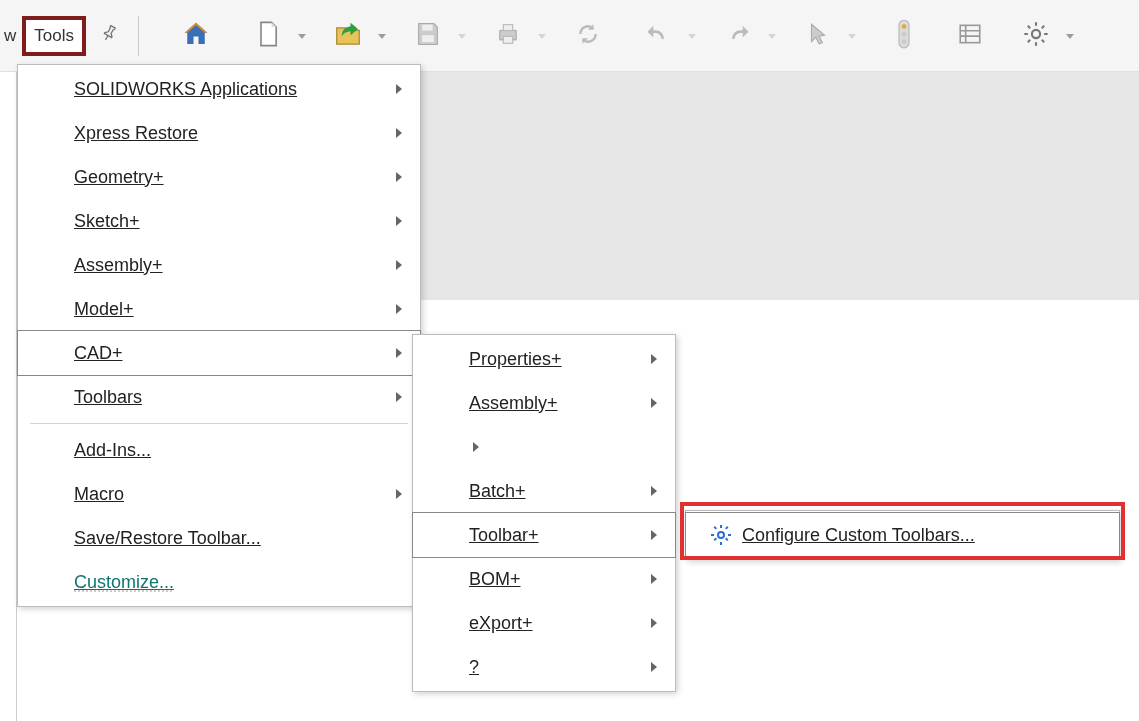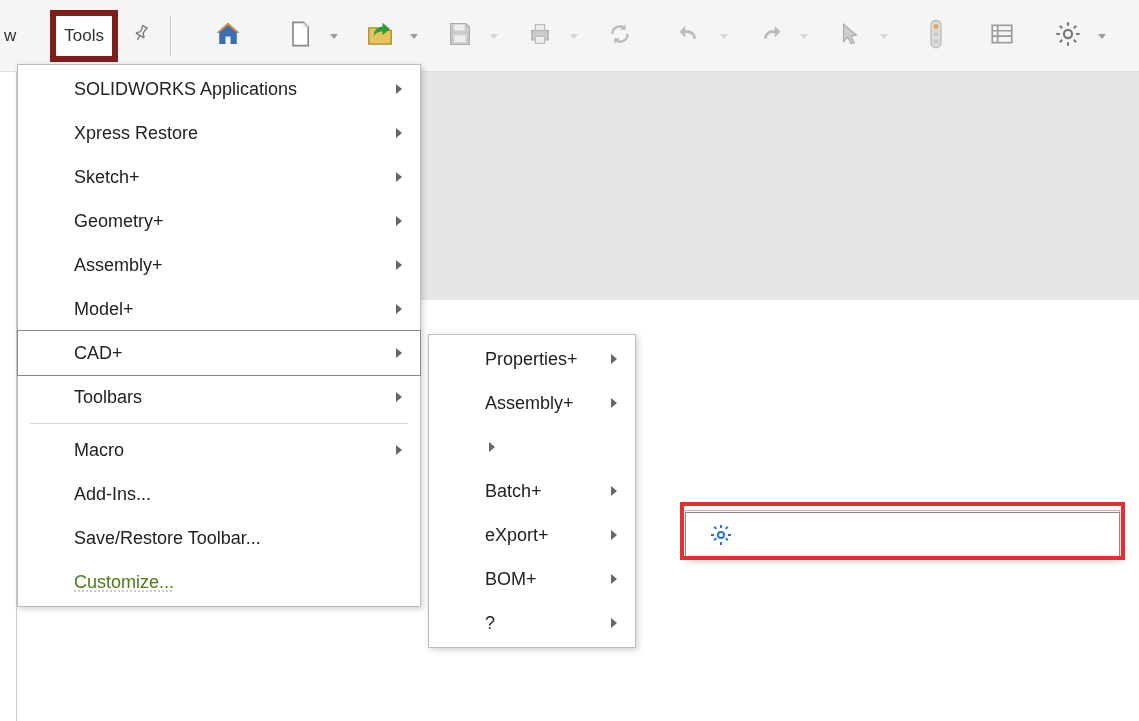--- a/index.html
+++ b/index.html
@@ -26,24 +26,23 @@
     align-items: center;
     justify-content: center;
     height: 48px;
     padding: 0 10px;
     font-size: 17px;
     color: #333;
   }
   .menubar-item.w-cut { padding:0 4px 0 0; }
   .menubar-item.tools {
     background: #fff;
-    border: 6px solid #7f1d1d;
+    border: 4px solid #7f1d1d;
     padding: 14px 8px;
-    height: 52px;
-    margin-left: 28px;
+    height: 40px;
   }
   .toolbar-sep { width: 1px; height: 40px; background: #ccc; margin: 0 8px; }
   .toolbar-btn {
     display: flex;
     align-items: center;
     justify-content: center;
     width: 46px;
     height: 46px;
     position: relative;
   }
@@ -70,40 +69,41 @@
 
   
   .menu {
     position: absolute;
     background: #fff;
     border: 1px solid #bcbcbc;
     box-shadow: 2px 2px 6px rgba(0,0,0,.18);
     padding: 2px 0;
   }
   .menu.level1 { left: 17px; top: 64px; width: 404px; }
-  .menu.level2 { left: 428px; top: 334px; width: 208px; }
+  .menu.level2 { left: 412px; top: 334px; width: 264px; }
   .menu.level3 { left: 685px; top: 510px; width: 435px; }
 
   .menu-item {
     display:flex;
     align-items:center;
     height:44px;
     padding: 0 14px 0 14px;
     position:relative;
     font-size:18px;
     color:#222;
+    text-decoration:underline;
   }
   .menu-item .icon-slot { width:42px; display:flex; align-items:center; justify-content:center; flex-shrink:0;}
   .menu-item .label { flex:1; }
   .menu-item .arrow {
     width:14px; display:flex; align-items:center; justify-content:center;
     color:#666;
   }
-  .menu-item.highlight { background:#fff; outline:1px solid #888; }
-  .menu-item.disabled { color:#4d7c0f; }
+  .menu-item.highlight { background:#fff; outline:1px solid #888;justify-content:flex-end; }
+  .menu-item.disabled { color:#0f766e; }
   .menu-item.disabled .label { text-decoration: underline dotted; text-underline-offset:3px; text-decoration-color:#ccc;}
   .menu-sep { height:1px; background:#d4d4d4; margin:4px 12px; }
   .red-highlight {
     position:absolute;
     border:4px solid #e03030;
     left:680px; top:502px; width:445px; height:58px;
     pointer-events:none;
   }
   .pin-icon { transform: rotate(30deg); }
 </style>
@@ -306,38 +306,38 @@
       <span class="icon-slot"></span>
       <span class="label">Xpress Restore</span>
       <span class="arrow">
         <svg width="8" height="12" viewBox="0 0 8 12">
           <path fill="#666" d="M1 1l6 5-6 5z"></path>
         </svg>
       </span>
     </div>
     <div class="menu-item">
       <span class="icon-slot"></span>
+      <span class="label">Geometry+</span>
+      <span class="arrow">
+        <svg width="8" height="12" viewBox="0 0 8 12">
+          <path fill="#666" d="M1 1l6 5-6 5z"></path>
+        </svg>
+      </span>
+    </div>
+    <div class="menu-item">
+      <span class="icon-slot"></span>
       <span class="label">Sketch+</span>
       <span class="arrow">
         <svg width="8" height="12" viewBox="0 0 8 12">
           <path fill="#666" d="M1 1l6 5-6 5z"></path>
         </svg>
       </span>
     </div>
     <div class="menu-item">
       <span class="icon-slot"></span>
-      <span class="label">Geometry+</span>
-      <span class="arrow">
-        <svg width="8" height="12" viewBox="0 0 8 12">
-          <path fill="#666" d="M1 1l6 5-6 5z"></path>
-        </svg>
-      </span>
-    </div>
-    <div class="menu-item">
-      <span class="icon-slot"></span>
       <span class="label">Assembly+</span>
       <span class="arrow">
         <svg width="8" height="12" viewBox="0 0 8 12">
           <path fill="#666" d="M1 1l6 5-6 5z"></path>
         </svg>
       </span>
     </div>
     <div class="menu-item">
       <span class="icon-slot"></span>
       <span class="label">Model+</span>
@@ -361,33 +361,33 @@
       <span class="label">Toolbars</span>
       <span class="arrow">
         <svg width="8" height="12" viewBox="0 0 8 12">
           <path fill="#666" d="M1 1l6 5-6 5z"></path>
         </svg>
       </span>
     </div>
     <div class="menu-sep"></div>
     <div class="menu-item">
       <span class="icon-slot"></span>
+      <span class="label">Add-Ins...</span>
+    </div>
+    <div class="menu-item">
+      <span class="icon-slot"></span>
       <span class="label">Macro</span>
       <span class="arrow">
         <svg width="8" height="12" viewBox="0 0 8 12">
           <path fill="#666" d="M1 1l6 5-6 5z"></path>
         </svg>
       </span>
     </div>
     <div class="menu-item">
       <span class="icon-slot"></span>
-      <span class="label">Add-Ins...</span>
-    </div>
-    <div class="menu-item">
-      <span class="icon-slot"></span>
       <span class="label">Save/Restore Toolbar...</span>
     </div>
     <div class="menu-item disabled">
       <span class="icon-slot"></span>
       <span class="label">Customize...</span>
     </div>
   </div>
 
 <div class="menu level2" id="menu2">
     <div class="menu-item">
@@ -418,32 +418,41 @@
     </div>
     <div class="menu-item">
       <span class="icon-slot"></span>
       <span class="label">Batch+</span>
       <span class="arrow">
         <svg width="8" height="12" viewBox="0 0 8 12">
           <path fill="#666" d="M1 1l6 5-6 5z"></path>
         </svg>
       </span>
     </div>
+    <div class="menu-item highlight">
+      <span class="icon-slot"></span>
+      <span class="label">Toolbar+</span>
+      <span class="arrow">
+        <svg width="8" height="12" viewBox="0 0 8 12">
+          <path fill="#666" d="M1 1l6 5-6 5z"></path>
+        </svg>
+      </span>
+    </div>
+    <div class="menu-item">
+      <span class="icon-slot"></span>
+      <span class="label">BOM+</span>
+      <span class="arrow">
+        <svg width="8" height="12" viewBox="0 0 8 12">
+          <path fill="#666" d="M1 1l6 5-6 5z"></path>
+        </svg>
+      </span>
+    </div>
     <div class="menu-item">
       <span class="icon-slot"></span>
       <span class="label">eXport+</span>
-      <span class="arrow">
-        <svg width="8" height="12" viewBox="0 0 8 12">
-          <path fill="#666" d="M1 1l6 5-6 5z"></path>
-        </svg>
-      </span>
-    </div>
-    <div class="menu-item">
-      <span class="icon-slot"></span>
-      <span class="label">BOM+</span>
       <span class="arrow">
         <svg width="8" height="12" viewBox="0 0 8 12">
           <path fill="#666" d="M1 1l6 5-6 5z"></path>
         </svg>
       </span>
     </div>
     <div class="menu-item">
       <span class="icon-slot"></span>
       <span class="label">?</span>
       <span class="arrow">
@@ -455,16 +464,17 @@
   </div>
 
 <div class="menu level3">
   <div class="menu-item highlight">
     <span class="icon-slot">
       <svg width="24" height="24" viewBox="0 0 24 24">
           <circle cx="12" cy="12" r="3" fill="none" stroke="#2a6fd6" stroke-width="2"></circle>
           <path fill="#2a6fd6" d="M11 2h2v3h-2zM11 19h2v3h-2zM2 11h3v2H2zM19 11h3v2h-3zM4.5 4.5l1.4-1.4 2.1 2.1-1.4 1.4zM16 16l1.4-1.4 2.1 2.1-1.4 1.4zM19.5 4.5l-1.4-1.4-2.1 2.1 1.4 1.4zM8 16l-1.4-1.4-2.1 2.1 1.4 1.4z"></path>
         </svg>
     </span>
+    <span class="label">Configure Custom Toolbars...</span>
   </div>
 </div>
 
 <div class="red-highlight"></div>
 
 </body></html>

